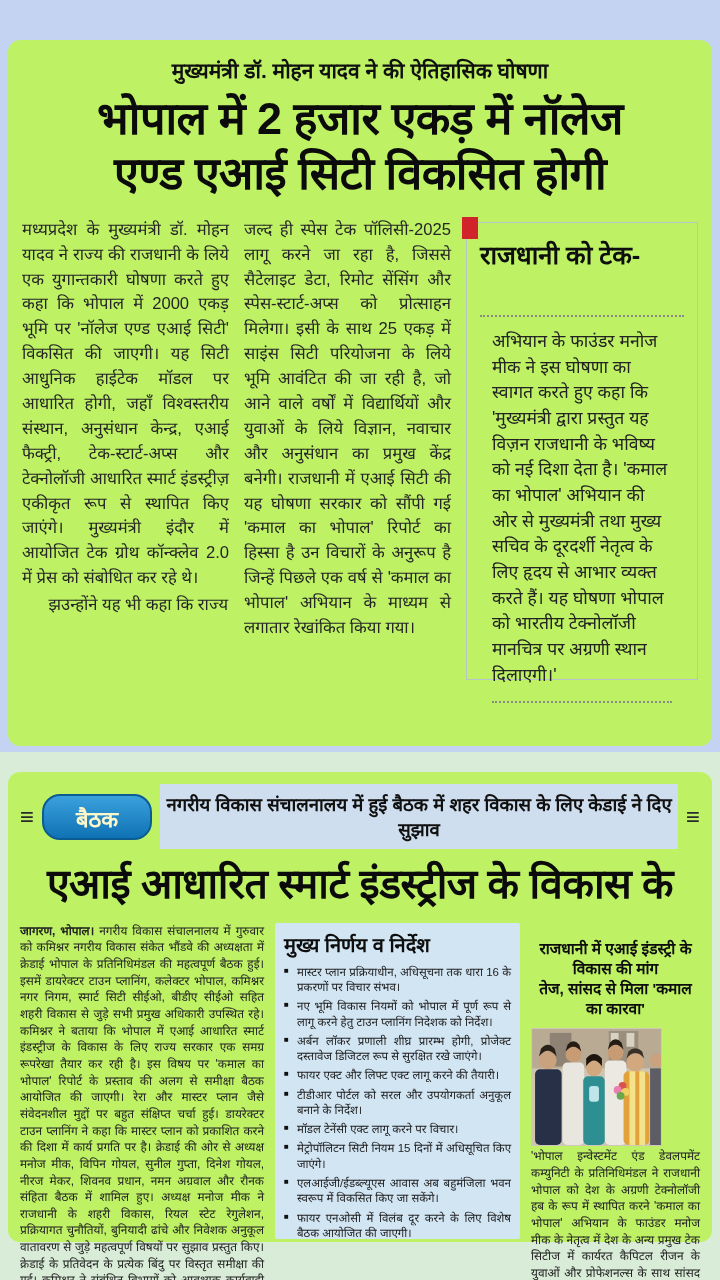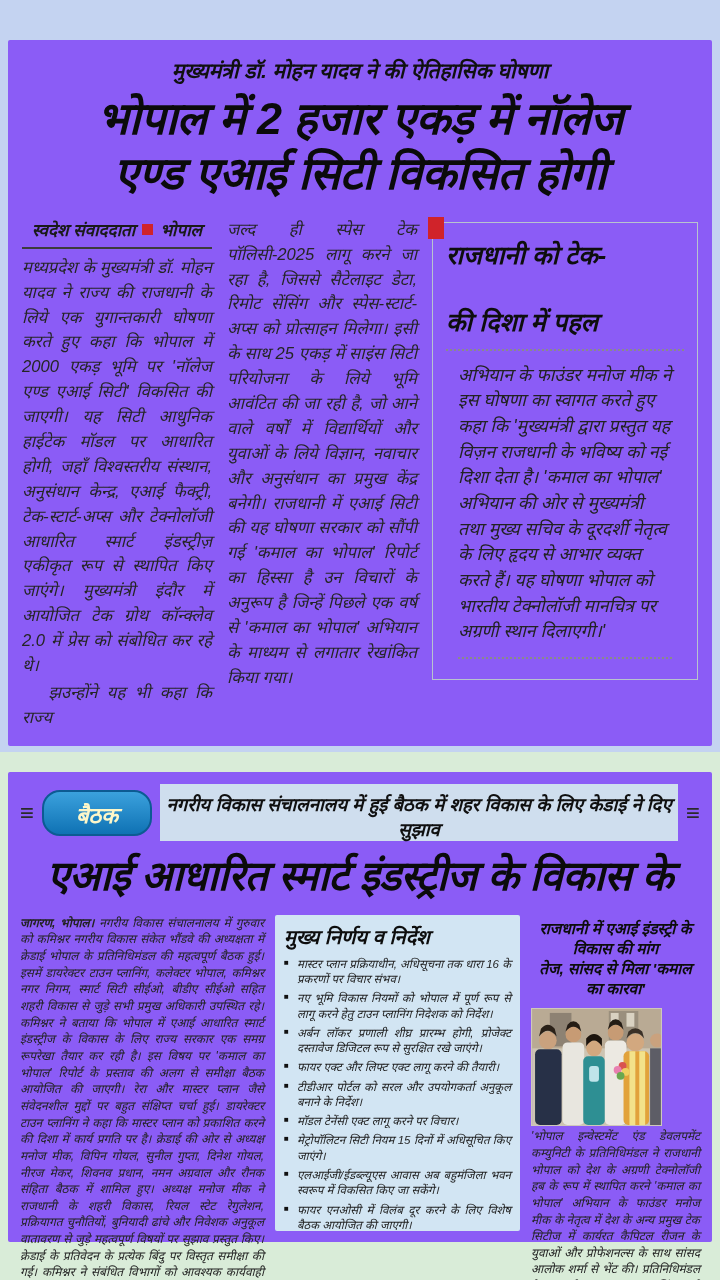--- a/index.html
+++ b/index.html
@@ -4,92 +4,86 @@
 <style>
   * { box-sizing: border-box; }
   html,body { margin:0; padding:0; }
   body {
     width:720px; height:1280px; overflow:hidden;
     font-family:"Liberation Sans","DejaVu Sans",sans-serif;
     color:#1a1a1a; background:#c4d3f1;
   }
   
   .top-section { background:#c4d3f1; height:752px; padding:40px 8px 0; }
-  .card { background:#8b5cf6; border-radius:2px;font-style:italic; }
+  .card { background:#bef264; border-radius:12px; }
   .top-card { height:706px; padding:12px 14px 0; }
   .kicker { text-align:center; font-weight:bold; font-size:21px; color:#101010; margin-top:4px; }
   .headline { text-align:center; font-weight:bold; font-size:45px; line-height:1.22; color:#0b0b0b; margin:8px 0 16px; letter-spacing:-0.5px; }
   .columns { display:flex; gap:15px; }
   .col1, .col2 { flex:1 1 0; }
-  .col3 { width:266px; flex:none; }
+  .col3 { width:232px; flex:none; }
   .byline { display:flex; align-items:center; justify-content:center; gap:7px; font-weight:bold; font-size:17px; border-bottom:2px solid #3c3c3c; padding-bottom:6px; margin-bottom:7px; }
   .red-sq { width:11px; height:11px; background:#d0232a; display:inline-block; }
   .just { text-align:justify; font-size:16.6px; line-height:1.5; margin:0; color:#252525; }
   .indent { text-indent:1.6em; margin-top:2px; }
   .sidebar-box { border:1.5px solid #b8c3ce; position:relative; padding:16px 13px 10px; height:458px; margin-top:4px; }
   .corner-sq { position:absolute; top:-6px; left:-5px; width:16px; height:22px; background:#d0232a; }
   .sb-title { font-weight:bold; font-size:25.5px; line-height:1.32; color:#0e0e0e; border-bottom:2px dotted #8a8a8a; padding-bottom:9px; margin-bottom:9px; }
   .sb-body { font-size:17.6px; line-height:1.46; margin:12px; color:#222; border-bottom:2px dotted #8a8a8a; padding-bottom:12px; }
   
   .bottom-section { background:#d9ecd8; height:528px; padding:20px 8px 0; }
   .bottom-card { height:470px; padding:12px 12px 10px; }
   .badge-row { display:flex; align-items:center; gap:8px; margin-bottom:10px; }
   .bars { font-size:24px; font-weight:bold; color:#2a2a2a; line-height:1; }
   .badge { background:linear-gradient(#3ba1dd,#0f72b4); color:#fdf7c9; font-weight:bold; font-size:22px; padding:7px 32px 5px; border-radius:18px; border:2px solid #0c5b93; white-space:nowrap; }
-  .strap { flex:1; background:#cfdeee; text-align:center; font-weight:bold; font-size:18.5px; padding:7px 4px 0; color:#101010; }
+  .strap { flex:1; background:#cfdeee; text-align:center; font-weight:bold; font-size:18.5px; padding:7px 4px 8px; color:#101010; }
   .b-headline { text-align:center; font-weight:bold; font-size:41px; line-height:1.26; color:#0b0b0b; margin:2px 0 12px; letter-spacing:-0.5px; }
   .b-columns { display:flex; gap:11px; }
   .b-col-left { width:244px; flex:none; font-size:11.9px; line-height:1.4; text-align:justify; color:#222; }
   .lead { font-weight:bold; }
   .decisions { width:245px; flex:none; background:#d2e5f3; padding:6px 9px 8px; border-radius:2px; height:316px; }
   .decisions-title { text-align:left; font-weight:bold; font-size:20px; margin:2px 0 7px; color:#0d0d0d; }
   .decisions ul { margin:0; padding:0; list-style:none; font-size:11.5px; line-height:1.33; color:#1e1e1e; }
   .decisions li { margin-bottom:4px; padding-left:13px; position:relative; text-align:justify; }
   .decisions li::before { content:"\25A0"; position:absolute; left:0; top:1px; font-size:8px; color:#111; }
   .b-col-right { flex:1 1 0; font-size:11.9px; line-height:1.4; color:#222; }
-  .r-heading { font-weight:bold; font-size:15.5px; line-height:1.3; text-align:center; margin:4px 0 7px; color:#0d0d0d; }
+  .r-heading { font-weight:bold; font-size:15.5px; line-height:1.3; text-align:center; margin:16px 0 7px; color:#0d0d0d; }
   .photo { float:left; width:131px; height:118px; margin:2px 8px 2px 0; border:1px solid #cfc8bb; }
   .r-body { margin:0; text-align:justify; }
 </style>
 </head>
 <body>
 
 <div class="top-section">
   <div class="card top-card">
 
     <div class="kicker">मुख्यमंत्री डॉ. मोहन यादव ने की ऐतिहासिक घोषणा</div>
 
     <div class="headline">
       <span>भोपाल में 2 हजार एकड़ में नॉलेज</span><br>
       <span>एण्ड एआई सिटी विकसित होगी</span>
     </div>
 
     <div class="columns">
 
       <div class="col1">
-        <div class="byline">
-          <span>स्वदेश संवाददाता</span>
-          <span class="red-sq"></span>
-          <span>भोपाल</span>
-        </div>
         <p class="just">मध्यप्रदेश के मुख्यमंत्री डॉ. मोहन यादव ने राज्य की राजधानी के लिये एक युगान्तकारी घोषणा करते हुए कहा कि भोपाल में 2000 एकड़ भूमि पर 'नॉलेज एण्ड एआई सिटी' विकसित की जाएगी। यह सिटी आधुनिक हाईटेक मॉडल पर आधारित होगी, जहाँ विश्वस्तरीय संस्थान, अनुसंधान केन्द्र, एआई फैक्ट्री, टेक-स्टार्ट-अप्स और टेक्नोलॉजी आधारित स्मार्ट इंडस्ट्रीज़ एकीकृत रूप से स्थापित किए जाएंगे। मुख्यमंत्री इंदौर में आयोजित टेक ग्रोथ कॉन्क्लेव 2.0 में प्रेस को संबोधित कर रहे थे।</p>
         <p class="just indent">झउन्होंने यह भी कहा कि राज्य</p>
       </div>
 
       <div class="col2">
         <p class="just">जल्द ही स्पेस टेक पॉलिसी-2025 लागू करने जा रहा है, जिससे सैटेलाइट डेटा, रिमोट सेंसिंग और स्पेस-स्टार्ट-अप्स को प्रोत्साहन मिलेगा। इसी के साथ 25 एकड़ में साइंस सिटी परियोजना के लिये भूमि आवंटित की जा रही है, जो आने वाले वर्षों में विद्यार्थियों और युवाओं के लिये विज्ञान, नवाचार और अनुसंधान का प्रमुख केंद्र बनेगी। राजधानी में एआई सिटी की यह घोषणा सरकार को सौंपी गई 'कमाल का भोपाल' रिपोर्ट का हिस्सा है उन विचारों के अनुरूप है जिन्हें पिछले एक वर्ष से 'कमाल का भोपाल' अभियान के माध्यम से लगातार रेखांकित किया गया।</p>
       </div>
 
       <div class="col3">
         <div class="sidebar-box">
           <span class="corner-sq"></span>
           <div class="sb-title">
             <span>राजधानी को टेक-</span><br>
             <br>
-            <span>की दिशा में पहल</span>
           </div>
           <p class="sb-body">अभियान के फाउंडर मनोज मीक ने इस घोषणा का स्वागत करते हुए कहा कि 'मुख्यमंत्री द्वारा प्रस्तुत यह विज़न राजधानी के भविष्य को नई दिशा देता है। 'कमाल का भोपाल' अभियान की ओर से मुख्यमंत्री तथा मुख्य सचिव के दूरदर्शी नेतृत्व के लिए हृदय से आभार व्यक्त करते हैं। यह घोषणा भोपाल को भारतीय टेक्नोलॉजी मानचित्र पर अग्रणी स्थान दिलाएगी।'</p>
         </div>
       </div>
 
     </div>
   </div>
 </div>
 
 <div class="bottom-section">

